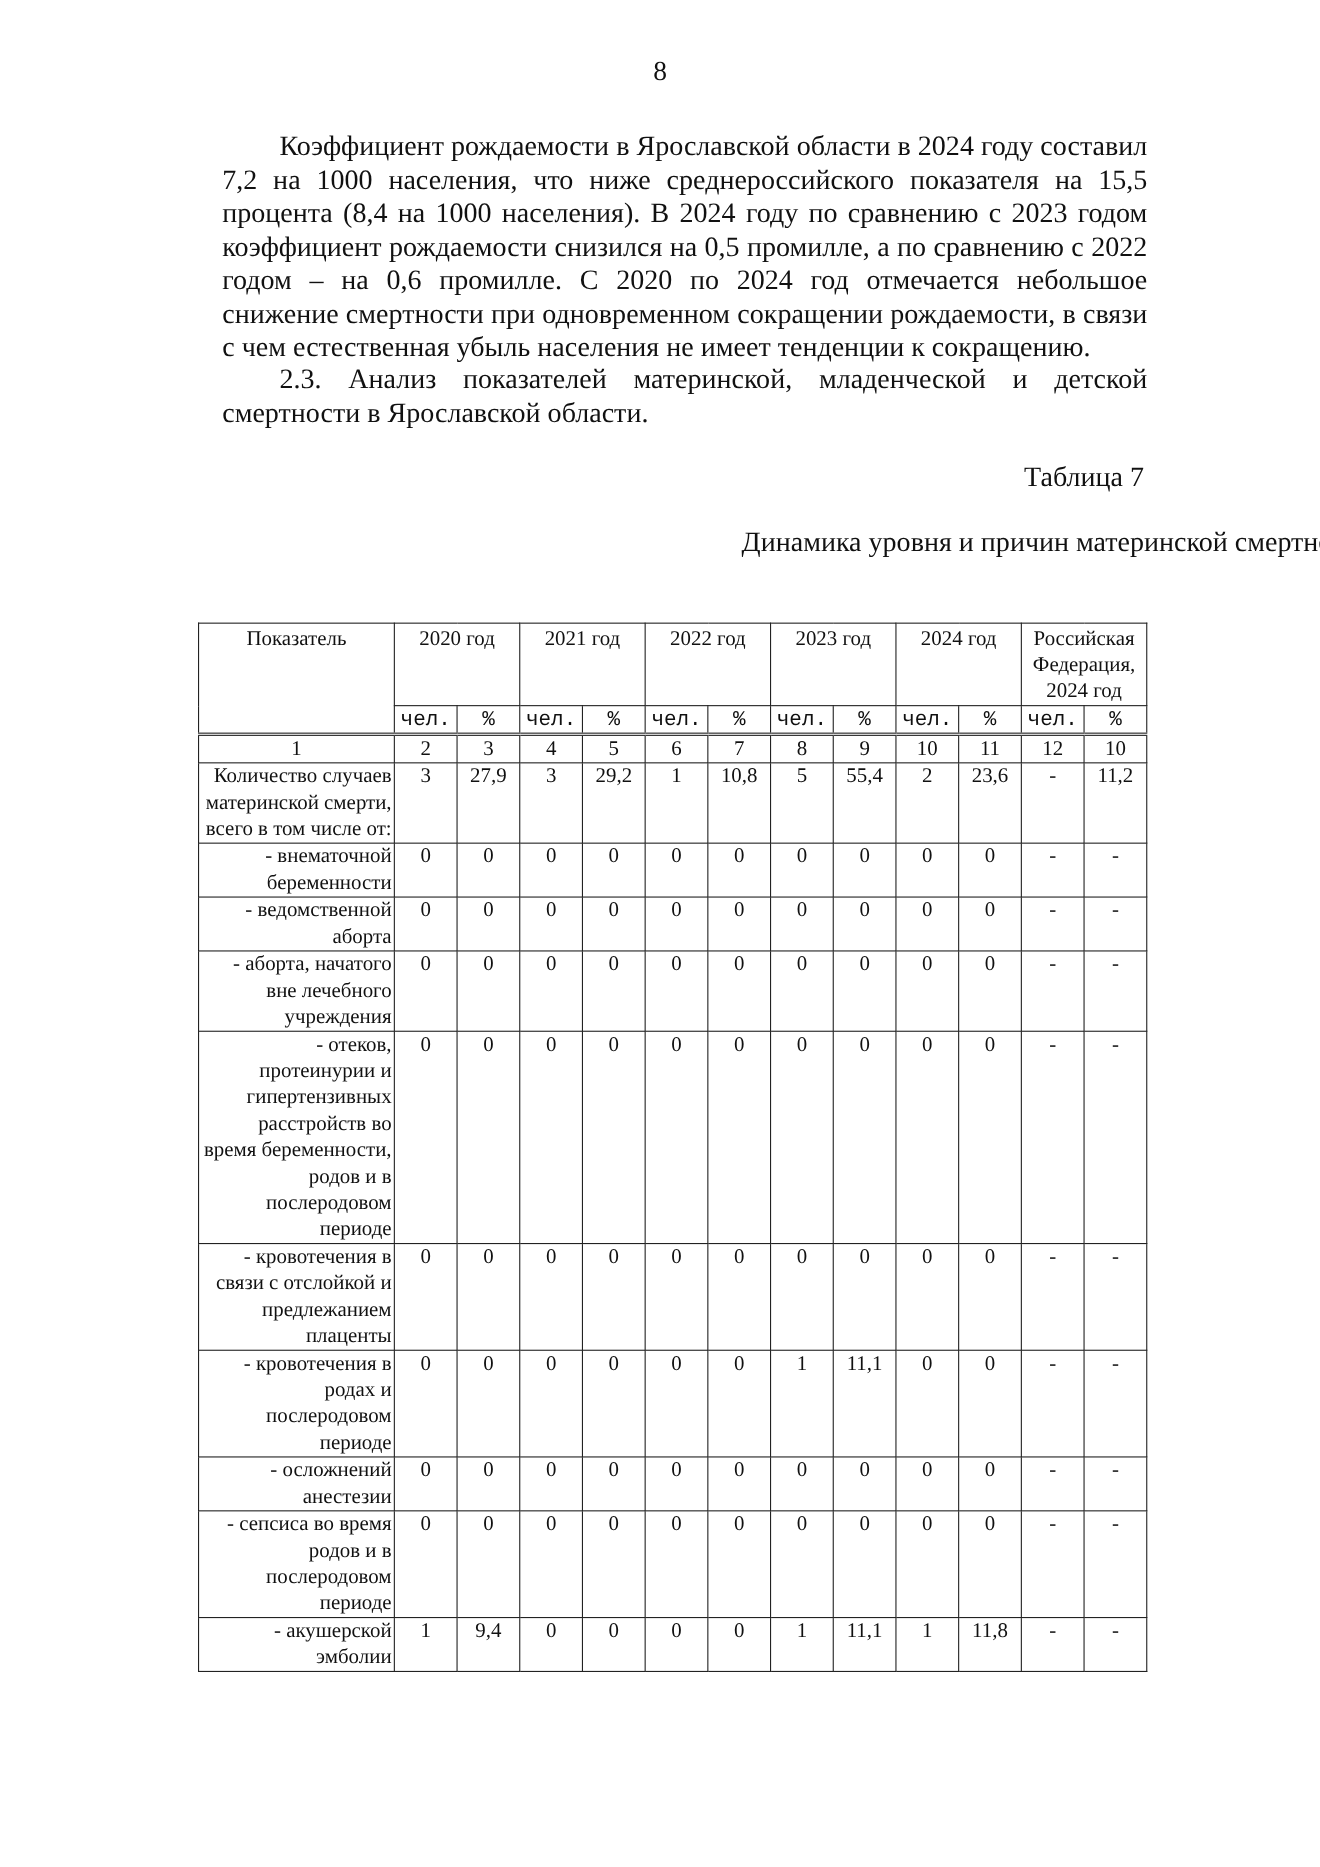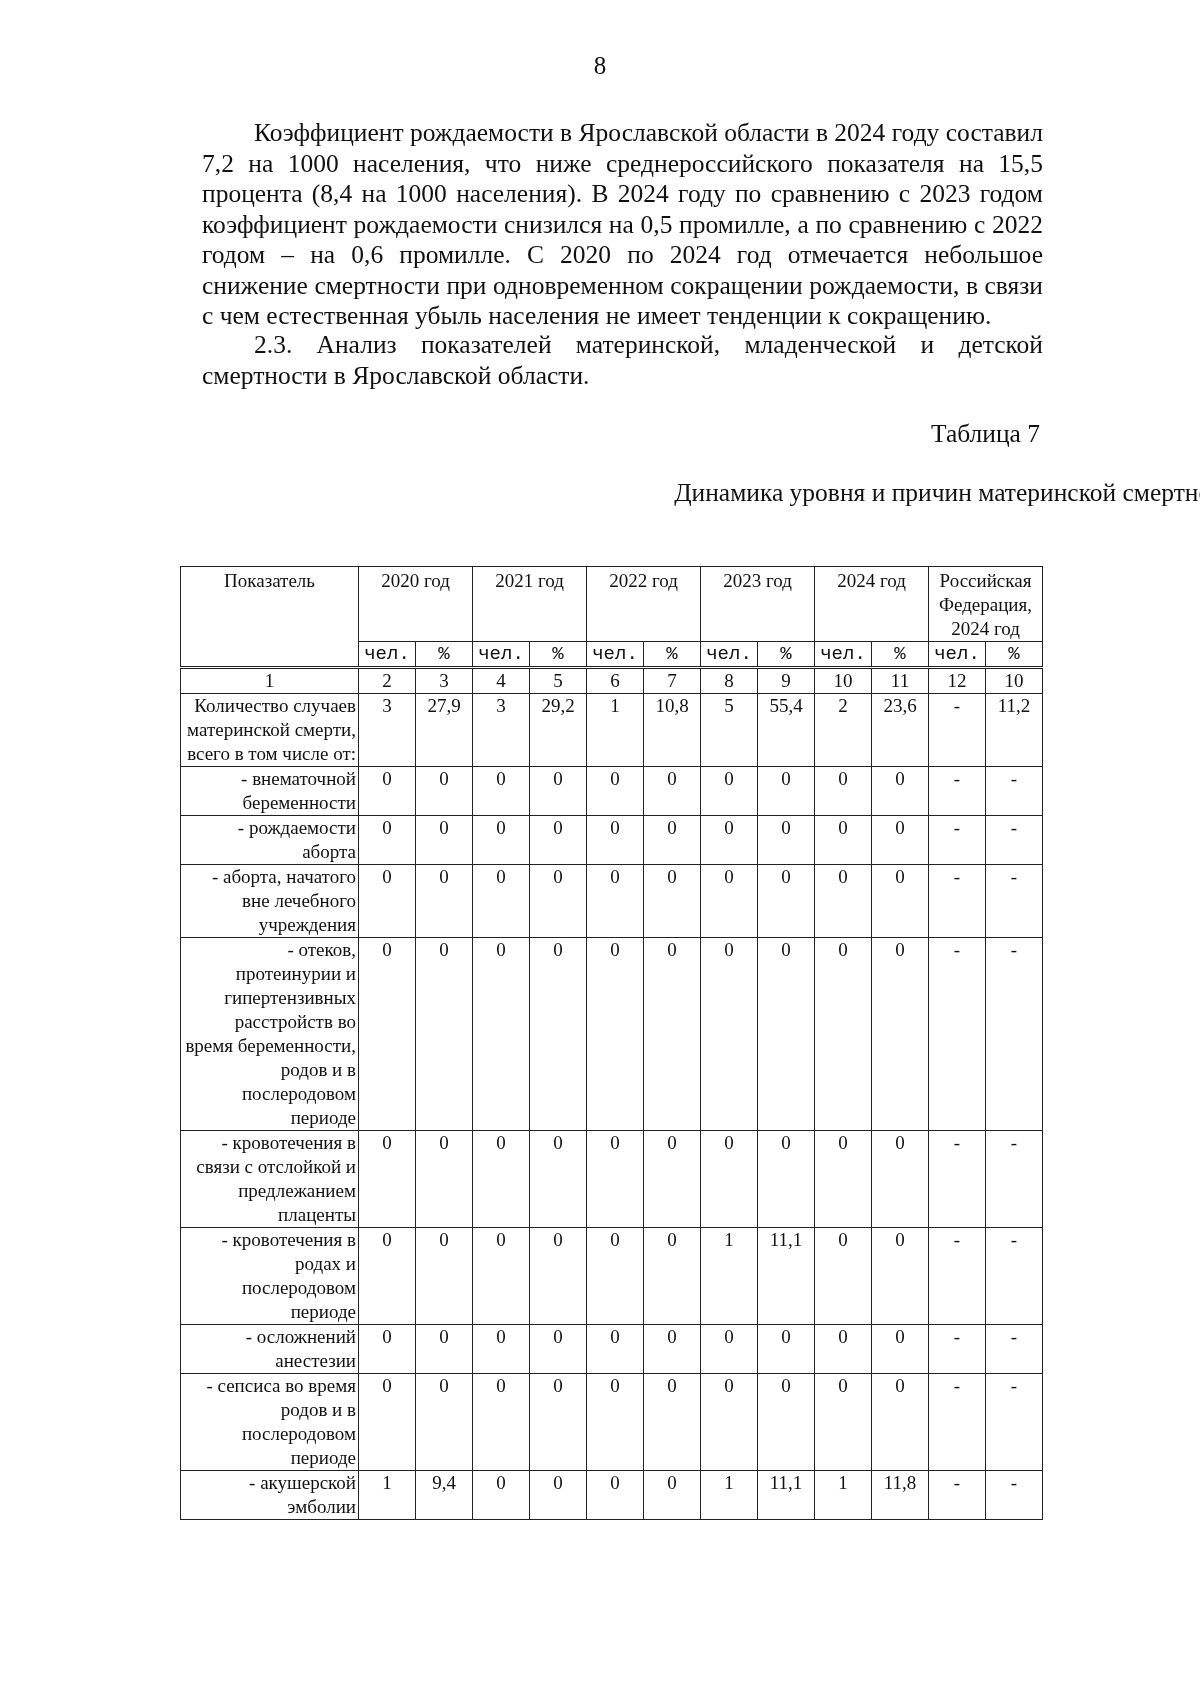--- a/index.html
+++ b/index.html
@@ -139,21 +139,21 @@
         <td class="num">0</td>
         <td class="num">0</td>
         <td class="num">0</td>
         <td class="num">0</td>
         <td class="num">0</td>
         <td class="num">0</td>
         <td class="num">-</td>
         <td class="num">-</td>
       </tr>
       <tr>
-        <td class="label">- рождаемости аборта</td>
+        <td class="label">- ведомственной аборта</td>
         <td class="num">0</td>
         <td class="num">0</td>
         <td class="num">0</td>
         <td class="num">0</td>
         <td class="num">0</td>
         <td class="num">0</td>
         <td class="num">0</td>
         <td class="num">0</td>
         <td class="num">0</td>
         <td class="num">0</td>

